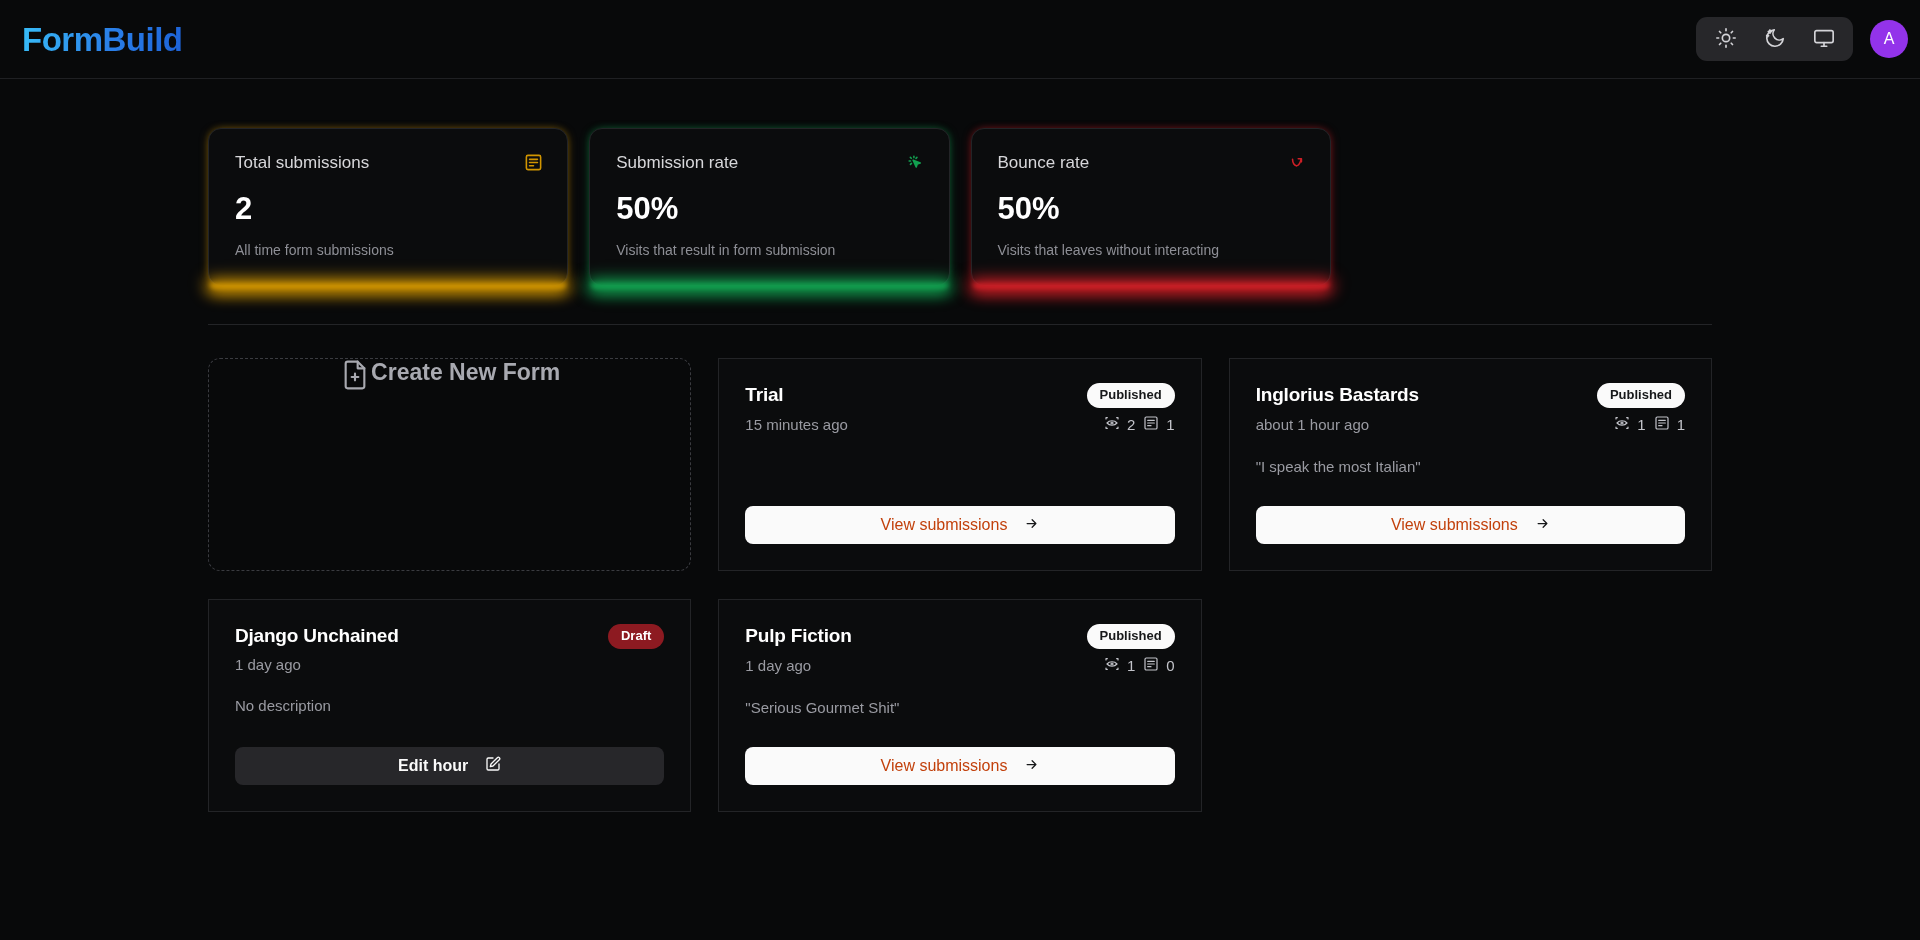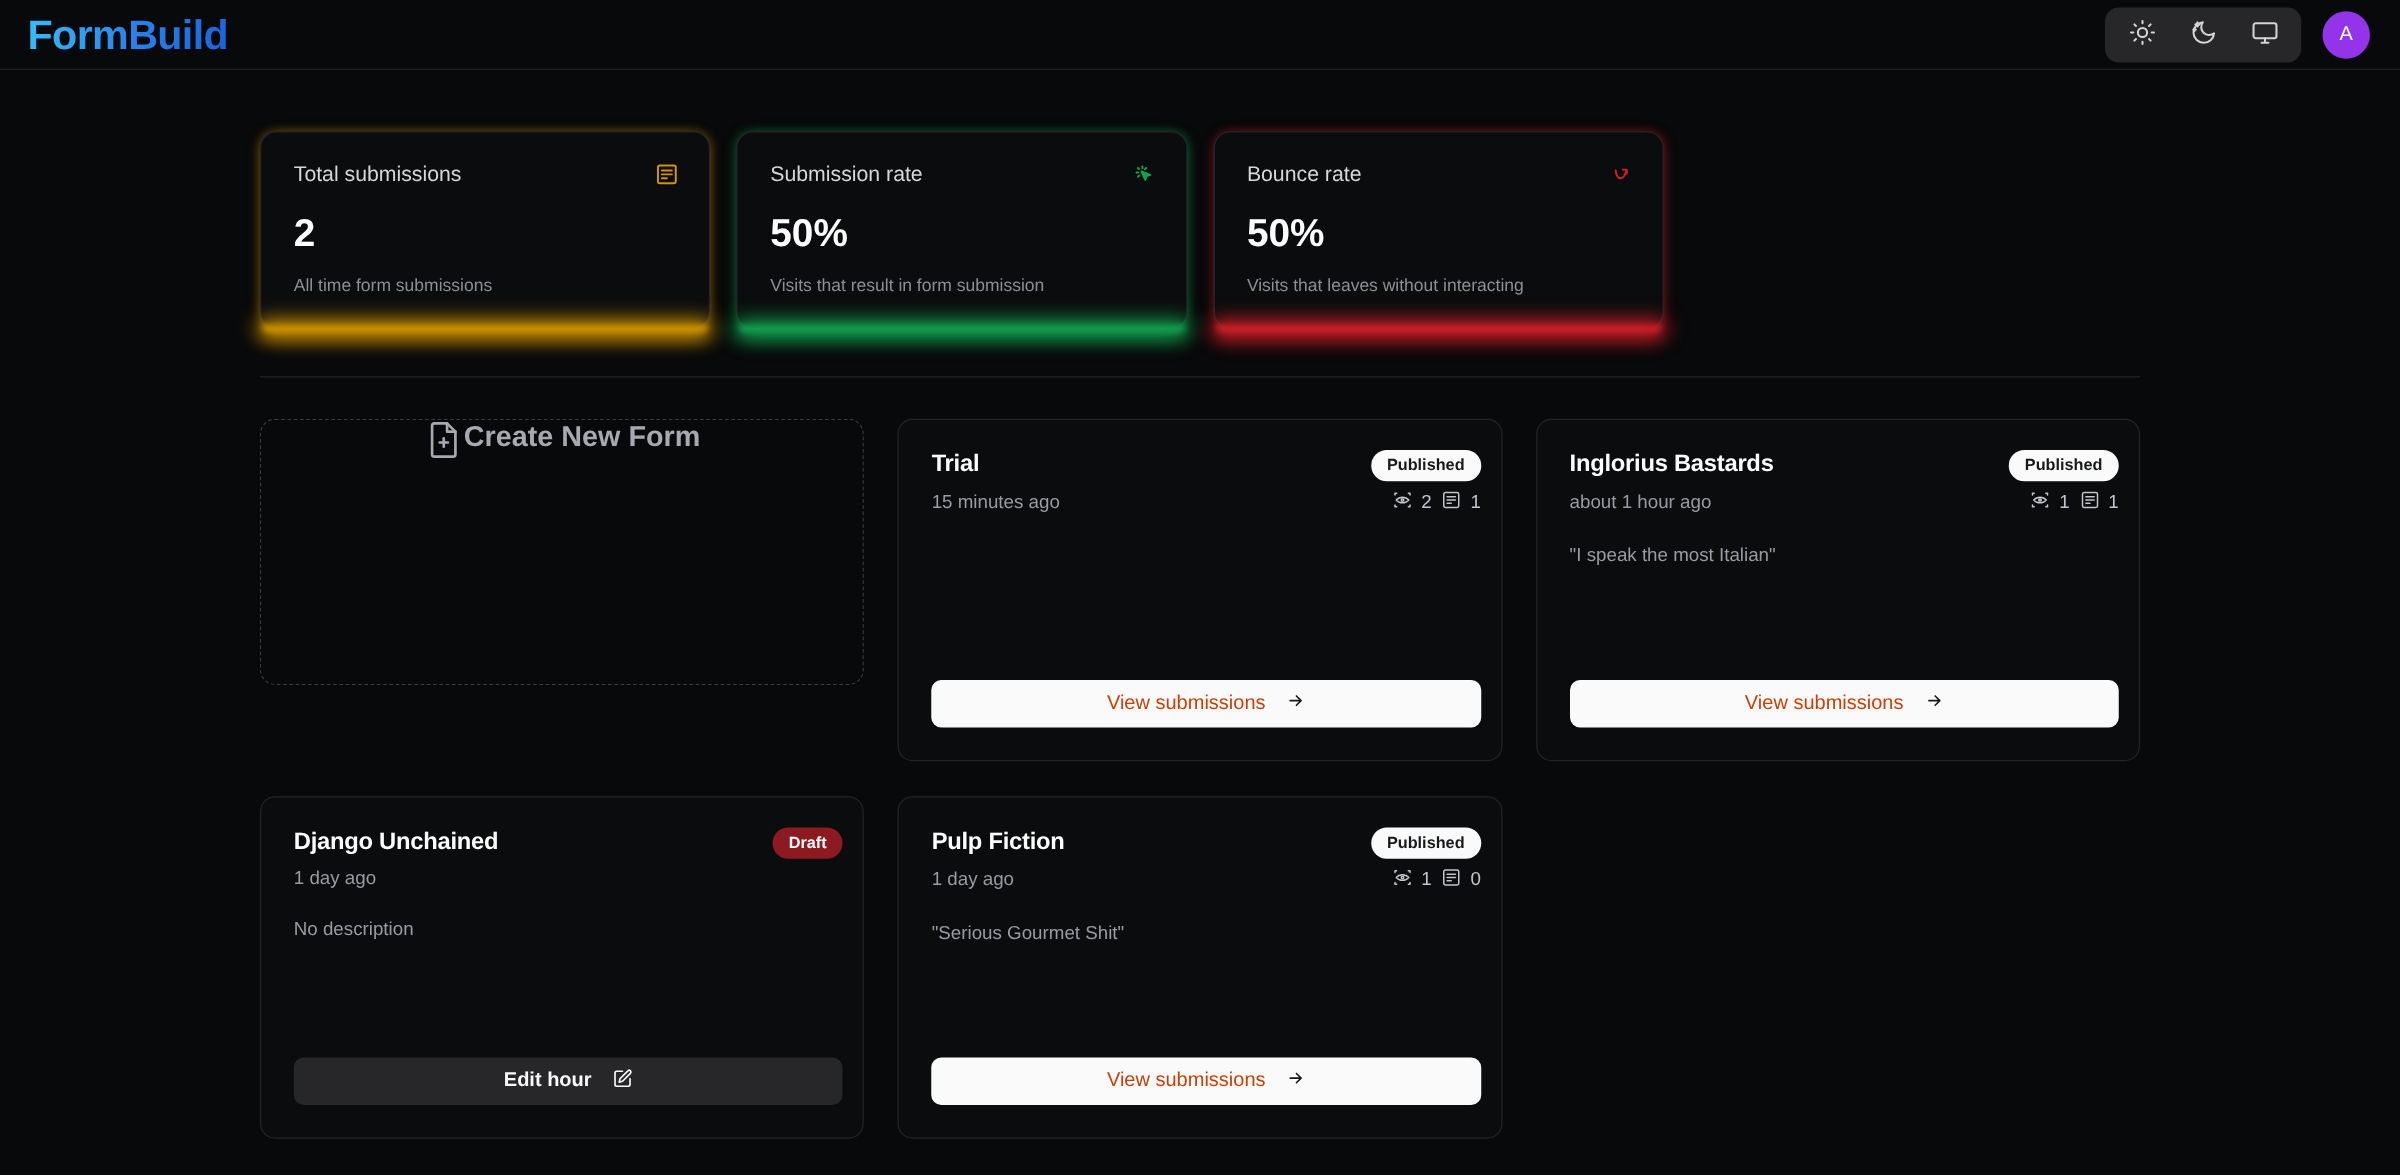--- a/index.html
+++ b/index.html
@@ -7,27 +7,27 @@
   html, body {
     width: 1920px;
     height: 940px;
     background: #08090a;
     font-family: "Liberation Sans", sans-serif;
     overflow: hidden;
   }
 
   
   .topbar {
-    height: 56px;
+    height: 79px;
     background: #08090a;
     border-bottom: 1px solid #1f2023;
     display: flex;
     align-items: center;
     justify-content: space-between;
-    padding: 0 24px 0 22px;
+    padding: 0 12px 0 22px;
   }
   .logo {
     font-size: 33px;
     font-weight: bold;
     letter-spacing: -0.5px;
     background: linear-gradient(100deg, #38bdf8 0%, #2a7fe8 55%, #1d63d8 100%);
     -webkit-background-clip: text;
     background-clip: text;
     color: transparent;
     line-height: 1;
@@ -131,24 +131,24 @@
     height: 213px;
     display: flex; flex-direction: row;
     align-items: flex-start; justify-content: center;
     cursor: pointer;
   }
   .create-label { font-size: 23px; font-weight: bold; color: #a8a9b0; }
 
   .form-card {
     background: #0b0c0d;
     border: 1px solid #232427;
-    border-radius: 12px;
-    padding: 24px 16px 26px 26px;
+    border-radius: 0;
+    padding: 24px 26px 26px 26px;
     display: flex; flex-direction: column;
-    height: 274px;
+    height: 213px;
   }
   .fc-head { display: flex; align-items: center; justify-content: space-between; }
   .fc-title { font-size: 19px; font-weight: bold; color: #fff; letter-spacing: -0.2px; }
   .badge {
     font-size: 13px; font-weight: bold;
     border-radius: 999px;
     padding: 4px 13px;
     line-height: 1.3;
   }
   .badge.published { background: #fafafa; color: #17181a; }

